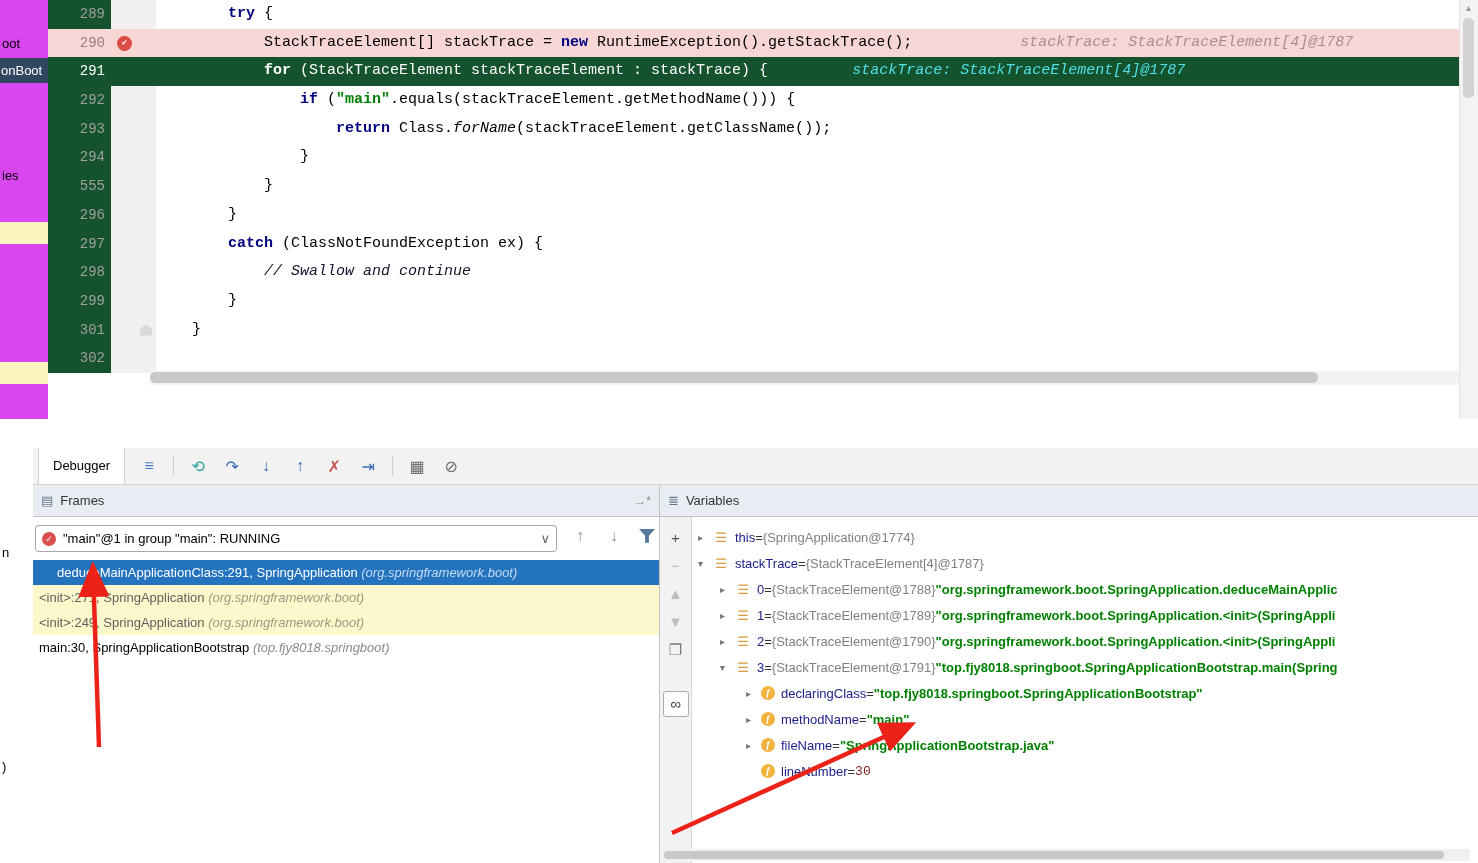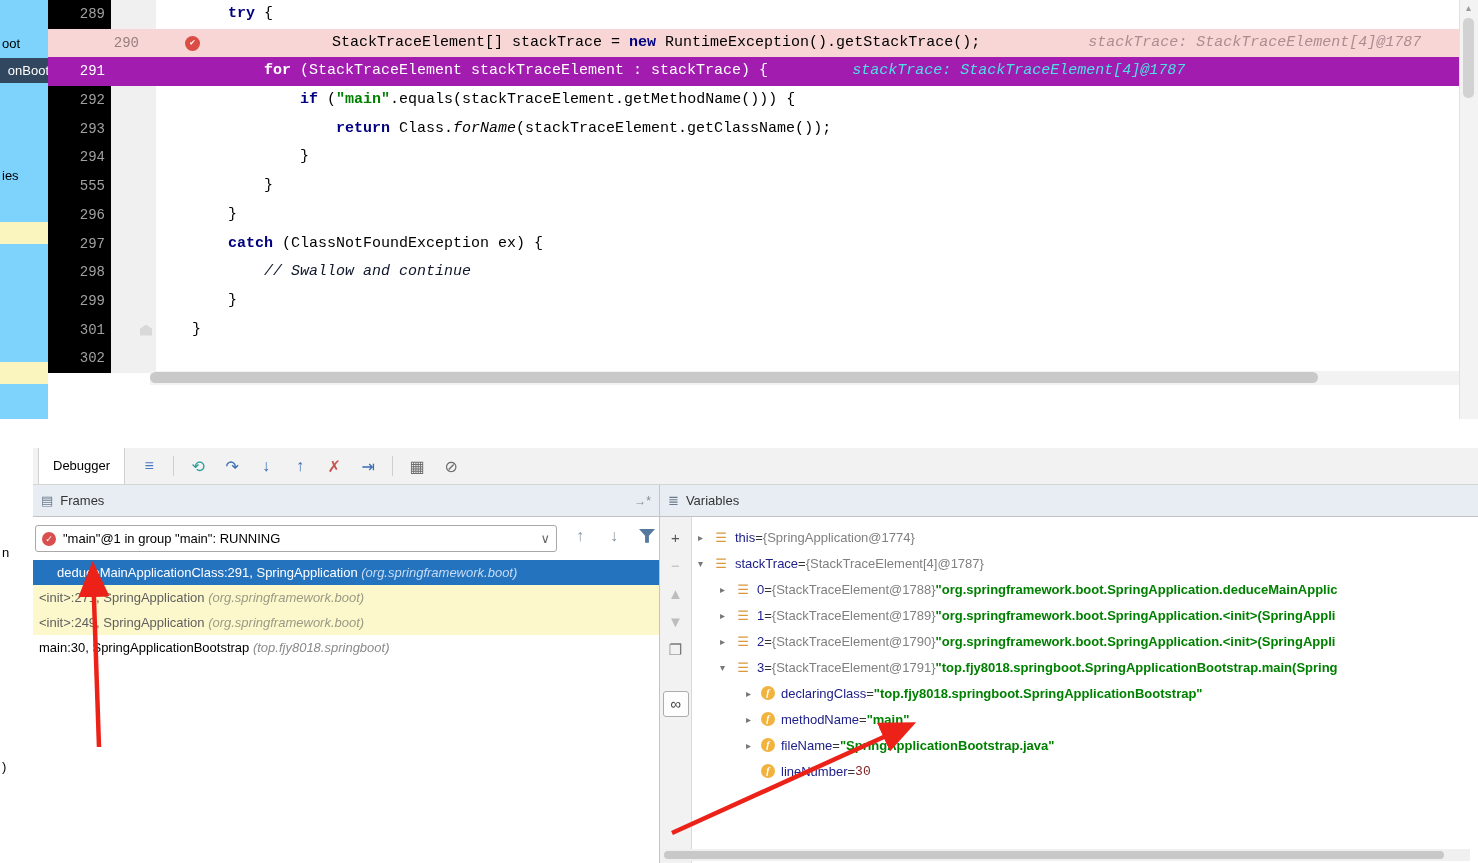--- a/index.html
+++ b/index.html
@@ -1,44 +1,44 @@
 <!DOCTYPE html>
 <html><head>
 <meta charset="utf-8">
 <style>
   html,body{margin:0;padding:0;background:#fff;}
   .screen{position:relative;width:1478px;height:863px;overflow:hidden;background:#fff;
           font-family:"Liberation Sans",sans-serif;color:#000;}
 
   
-  .left-strip{position:absolute;left:0;top:0;width:48px;height:419px;background:#7dd3fc;overflow:hidden;text-align:right;}
+  .left-strip{position:absolute;left:0;top:0;width:48px;height:419px;background:#d946ef;overflow:hidden;}
   .frag{position:absolute;left:2px;font-size:13px;color:#000;white-space:nowrap;}
   .frag-oot{top:36px;}
   .dark-row{position:absolute;left:0;top:58px;width:48px;height:25px;background:#31465F;color:#fff;
             font-size:13px;line-height:25px;padding-left:1px;white-space:nowrap;}
   .frag-ies{top:168px;}
   .yrow{position:absolute;left:0;width:48px;height:22px;background:#FAF4BE;}
   .yrow1{top:222px;} .yrow2{top:362px;}
 
   
   .editor{position:absolute;left:48px;top:0;width:1430px;height:419px;background:#fff;overflow:hidden;}
   .lines{position:absolute;left:0;top:0;right:18px;}
   .eline{display:flex;height:28.7px;line-height:28.7px;font-family:"Liberation Mono",monospace;font-size:15px;}
-  .gut{width:57px;flex:none;text-align:right;padding-right:6px;color:#A0A0A0;font-size:14px;background:#000000;}
+  .gut{width:57px;flex:none;text-align:right;padding-right:6px;color:#A0A0A0;font-size:14px;background:#14532d;}
   .gicons{width:45px;flex:none;position:relative;background:#F0F0F0;}
   .codetxt{flex:1;white-space:pre;overflow:hidden;}
   .k{color:#000080;font-weight:bold;}
   .s{color:#008000;font-weight:bold;}
   .c{color:#0f172a;font-style:italic;}
   .i{font-style:italic;}
   .hb{color:#AD8B8F;font-style:italic;margin-left:108px;}
   .he{color:#4FE0E6;font-style:italic;margin-left:84px;}
   .eline.bp{background:#F8D6D6;}
-  .eline.bp .gut,.eline.bp .gicons{background:transparent;color:#97807F;margin-left:34px;}
-  .eline.exec{background:#a21caf;color:#fff;}
+  .eline.bp .gut,.eline.bp .gicons{background:transparent;color:#97807F;}
+  .eline.exec{background:#14532d;color:#fff;}
   .eline.exec .gut,.eline.exec .gicons{background:transparent;color:#fff;}
   .eline.exec .k{color:#fff;}
   .bpdot{position:absolute;left:6px;top:7px;width:15px;height:15px;border-radius:50%;background:#DB4C45;
          color:#fff;font-size:9px;line-height:15px;text-align:center;}
   .bmark{position:absolute;right:4px;top:9px;width:12px;height:11px;background:#D8D8D8;
          clip-path:polygon(50% 0,100% 38%,100% 100%,0 100%,0 38%);}
   .hsb-track{position:absolute;left:102px;right:18px;top:371px;height:14px;background:#F2F2F2;}
   .hsb-thumb{position:absolute;left:0;top:1px;width:1168px;height:11px;background:#C9C9C9;border-radius:6px;}
   .vsb{position:absolute;right:0;top:0;width:18px;height:419px;background:#F3F3F3;border-left:1px solid #E2E2E2;}
   .vsb-up{position:absolute;top:2px;left:0;width:17px;text-align:center;color:#9B9B9B;font-size:10px;}

